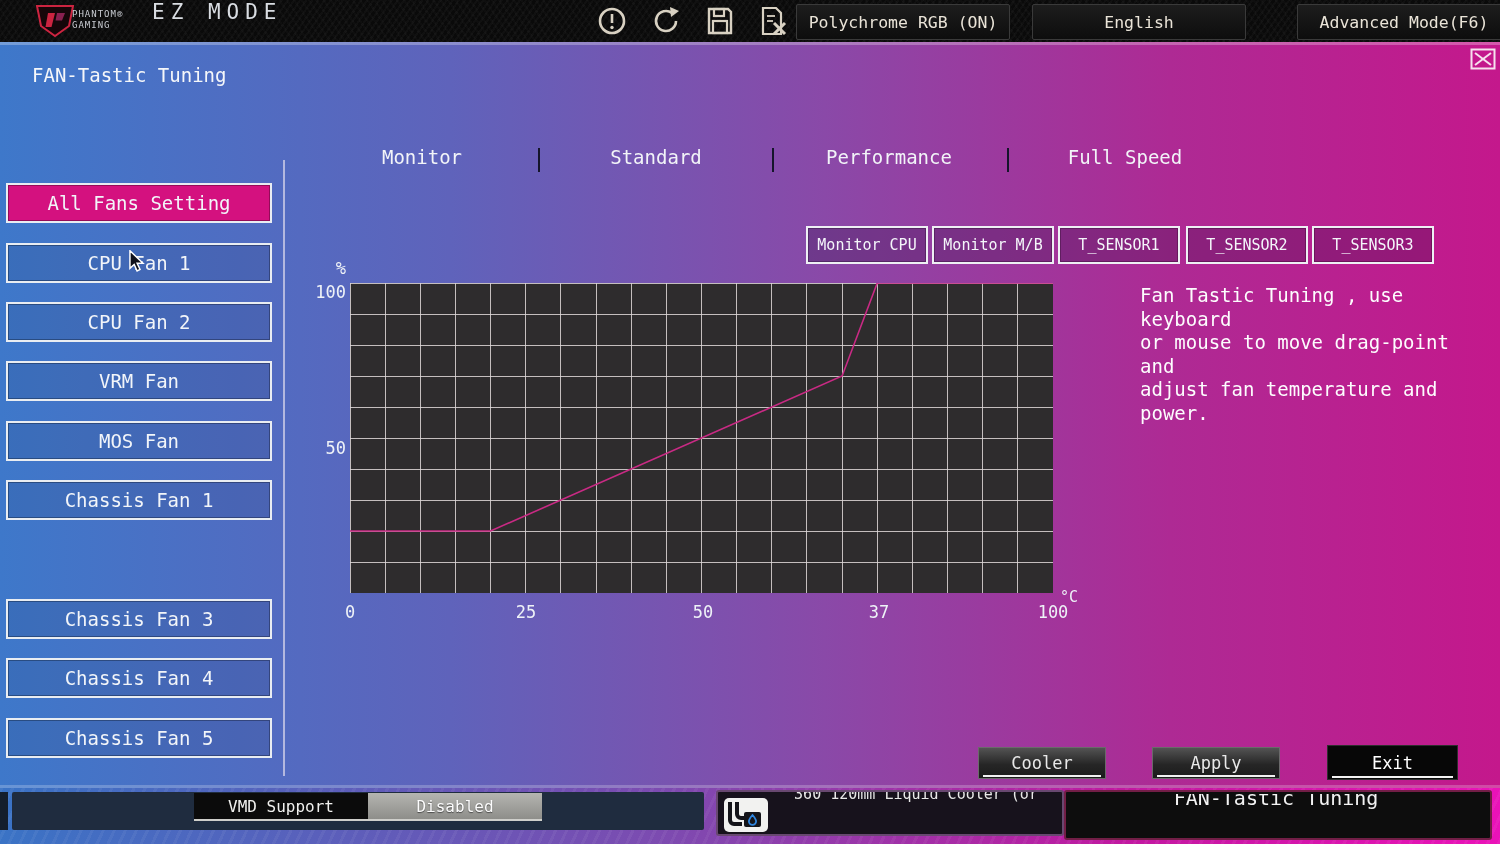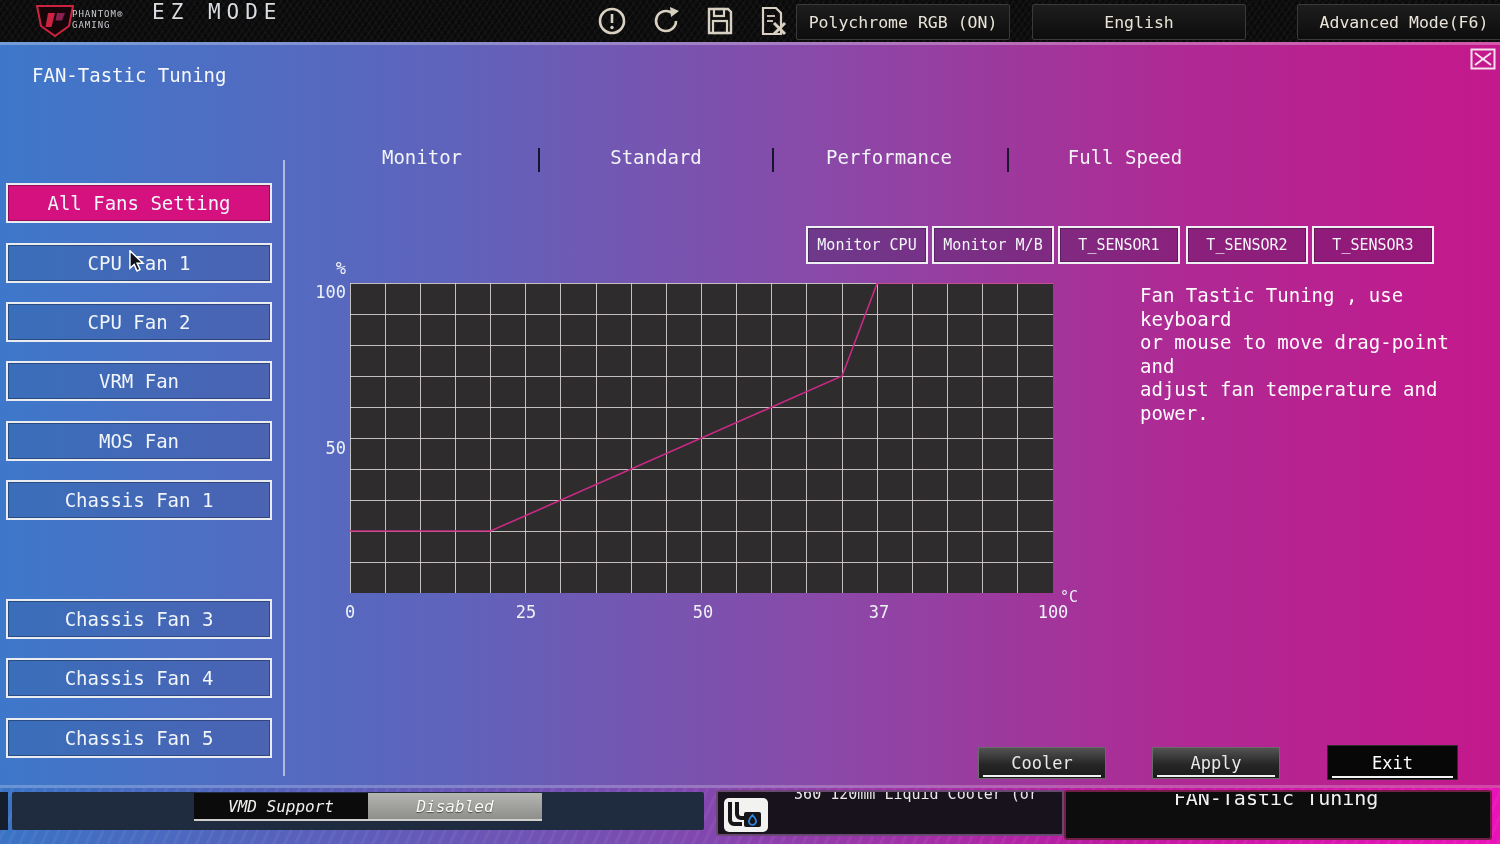--- a/index.html
+++ b/index.html
@@ -51,21 +51,21 @@
   .act-btn{position:absolute;top:705px;width:126px;height:30px;background:linear-gradient(#535353,#262626 55%,#1b1b1b);
     border:1px solid #6a6a6a;color:#e8e8e8;font-size:17px;display:flex;align-items:center;justify-content:center;cursor:pointer;}
   .act-btn::after{content:"";position:absolute;bottom:1px;left:4px;right:4px;height:2px;background:#f2f2f2;}
   .act-btn.exit{top:703px;width:129px;height:33px;background:#070707;border-color:#2e2e2e;color:#fff;}
   
   .bottombar{position:absolute;left:0;top:788px;width:1500px;height:56px;
     background:linear-gradient(90deg,#3a73c5,#7e4ab0 45%,#c118a0 75%,#ea12b8 100%);}
   .bottombar::before{content:"";position:absolute;inset:0;
     background:repeating-linear-gradient(115deg,rgba(255,255,255,0.05) 0 3px,transparent 3px 10px);}
   .edge-notch{position:absolute;left:0;top:4px;width:8px;height:38px;background:#141e2c;}
-  .vmd-panel{position:absolute;left:12px;top:4px;width:692px;height:38px;background:#1f2c3f;border-radius:2px;font-style:italic;}
+  .vmd-panel{position:absolute;left:12px;top:4px;width:692px;height:38px;background:#1f2c3f;border-radius:2px;}
   .cut{overflow:hidden;position:absolute;}
   .cut>span{display:block;}
   .vmd-label{left:182px;top:1px;width:174px;height:26px;background:#0b0b0b;border-bottom:2px solid #cfcfcb;
     color:#f0f0ee;font-size:16px;text-align:center;cursor:pointer;}
   .vmd-value{left:356px;top:1px;width:174px;height:26px;background:linear-gradient(#b5b5b1,#8e8e8a);
     border-bottom:2px solid #cfcfcb;color:#fdfdfd;font-size:16px;text-align:center;
     text-shadow:0 1px 1px rgba(40,40,40,0.7);cursor:pointer;}
   .vmd-label>span,.vmd-value>span{margin-top:-6px;padding-top:10px;}
   .cooler-panel{position:absolute;left:716px;top:2px;width:344px;height:42px;background:#17121c;
     border:2px solid rgba(205,140,215,0.45);border-radius:3px;cursor:pointer;}

